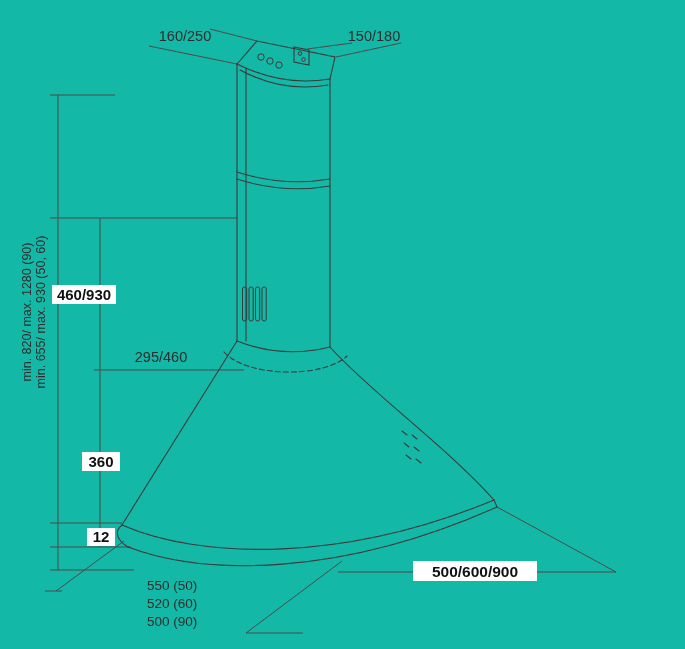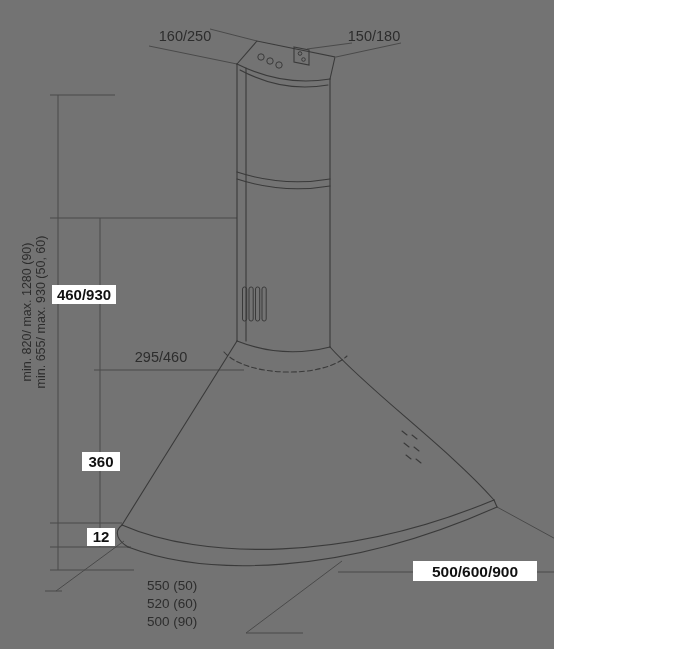--- a/index.html
+++ b/index.html
@@ -2,23 +2,23 @@
 <html><head>
 <meta charset="utf-8">
 <style>
   html, body {
     margin: 0;
     padding: 0;
     background: #ffffff;
   }
   .canvas {
     position: relative;
-    width: 554px;
+    width: 685px;
     height: 649px;
-    background: #737373;
+    background: #14b8a6;
     overflow: hidden;
     font-family: "Liberation Sans", sans-serif;
   }
   svg { display: block; }
   .draw { stroke: #3a3a3a; stroke-width: 1.1; fill: none; stroke-linecap: round; }
   .dim  { stroke: #4a4a4a; stroke-width: 1;   fill: none; stroke-linecap: butt; }
   .dashed { stroke-dasharray: 5 3; }
   .hole { stroke: #3a3a3a; stroke-width: 1; fill: none; }
   .labelbg { fill: #ffffff; stroke: none; }
   text {

